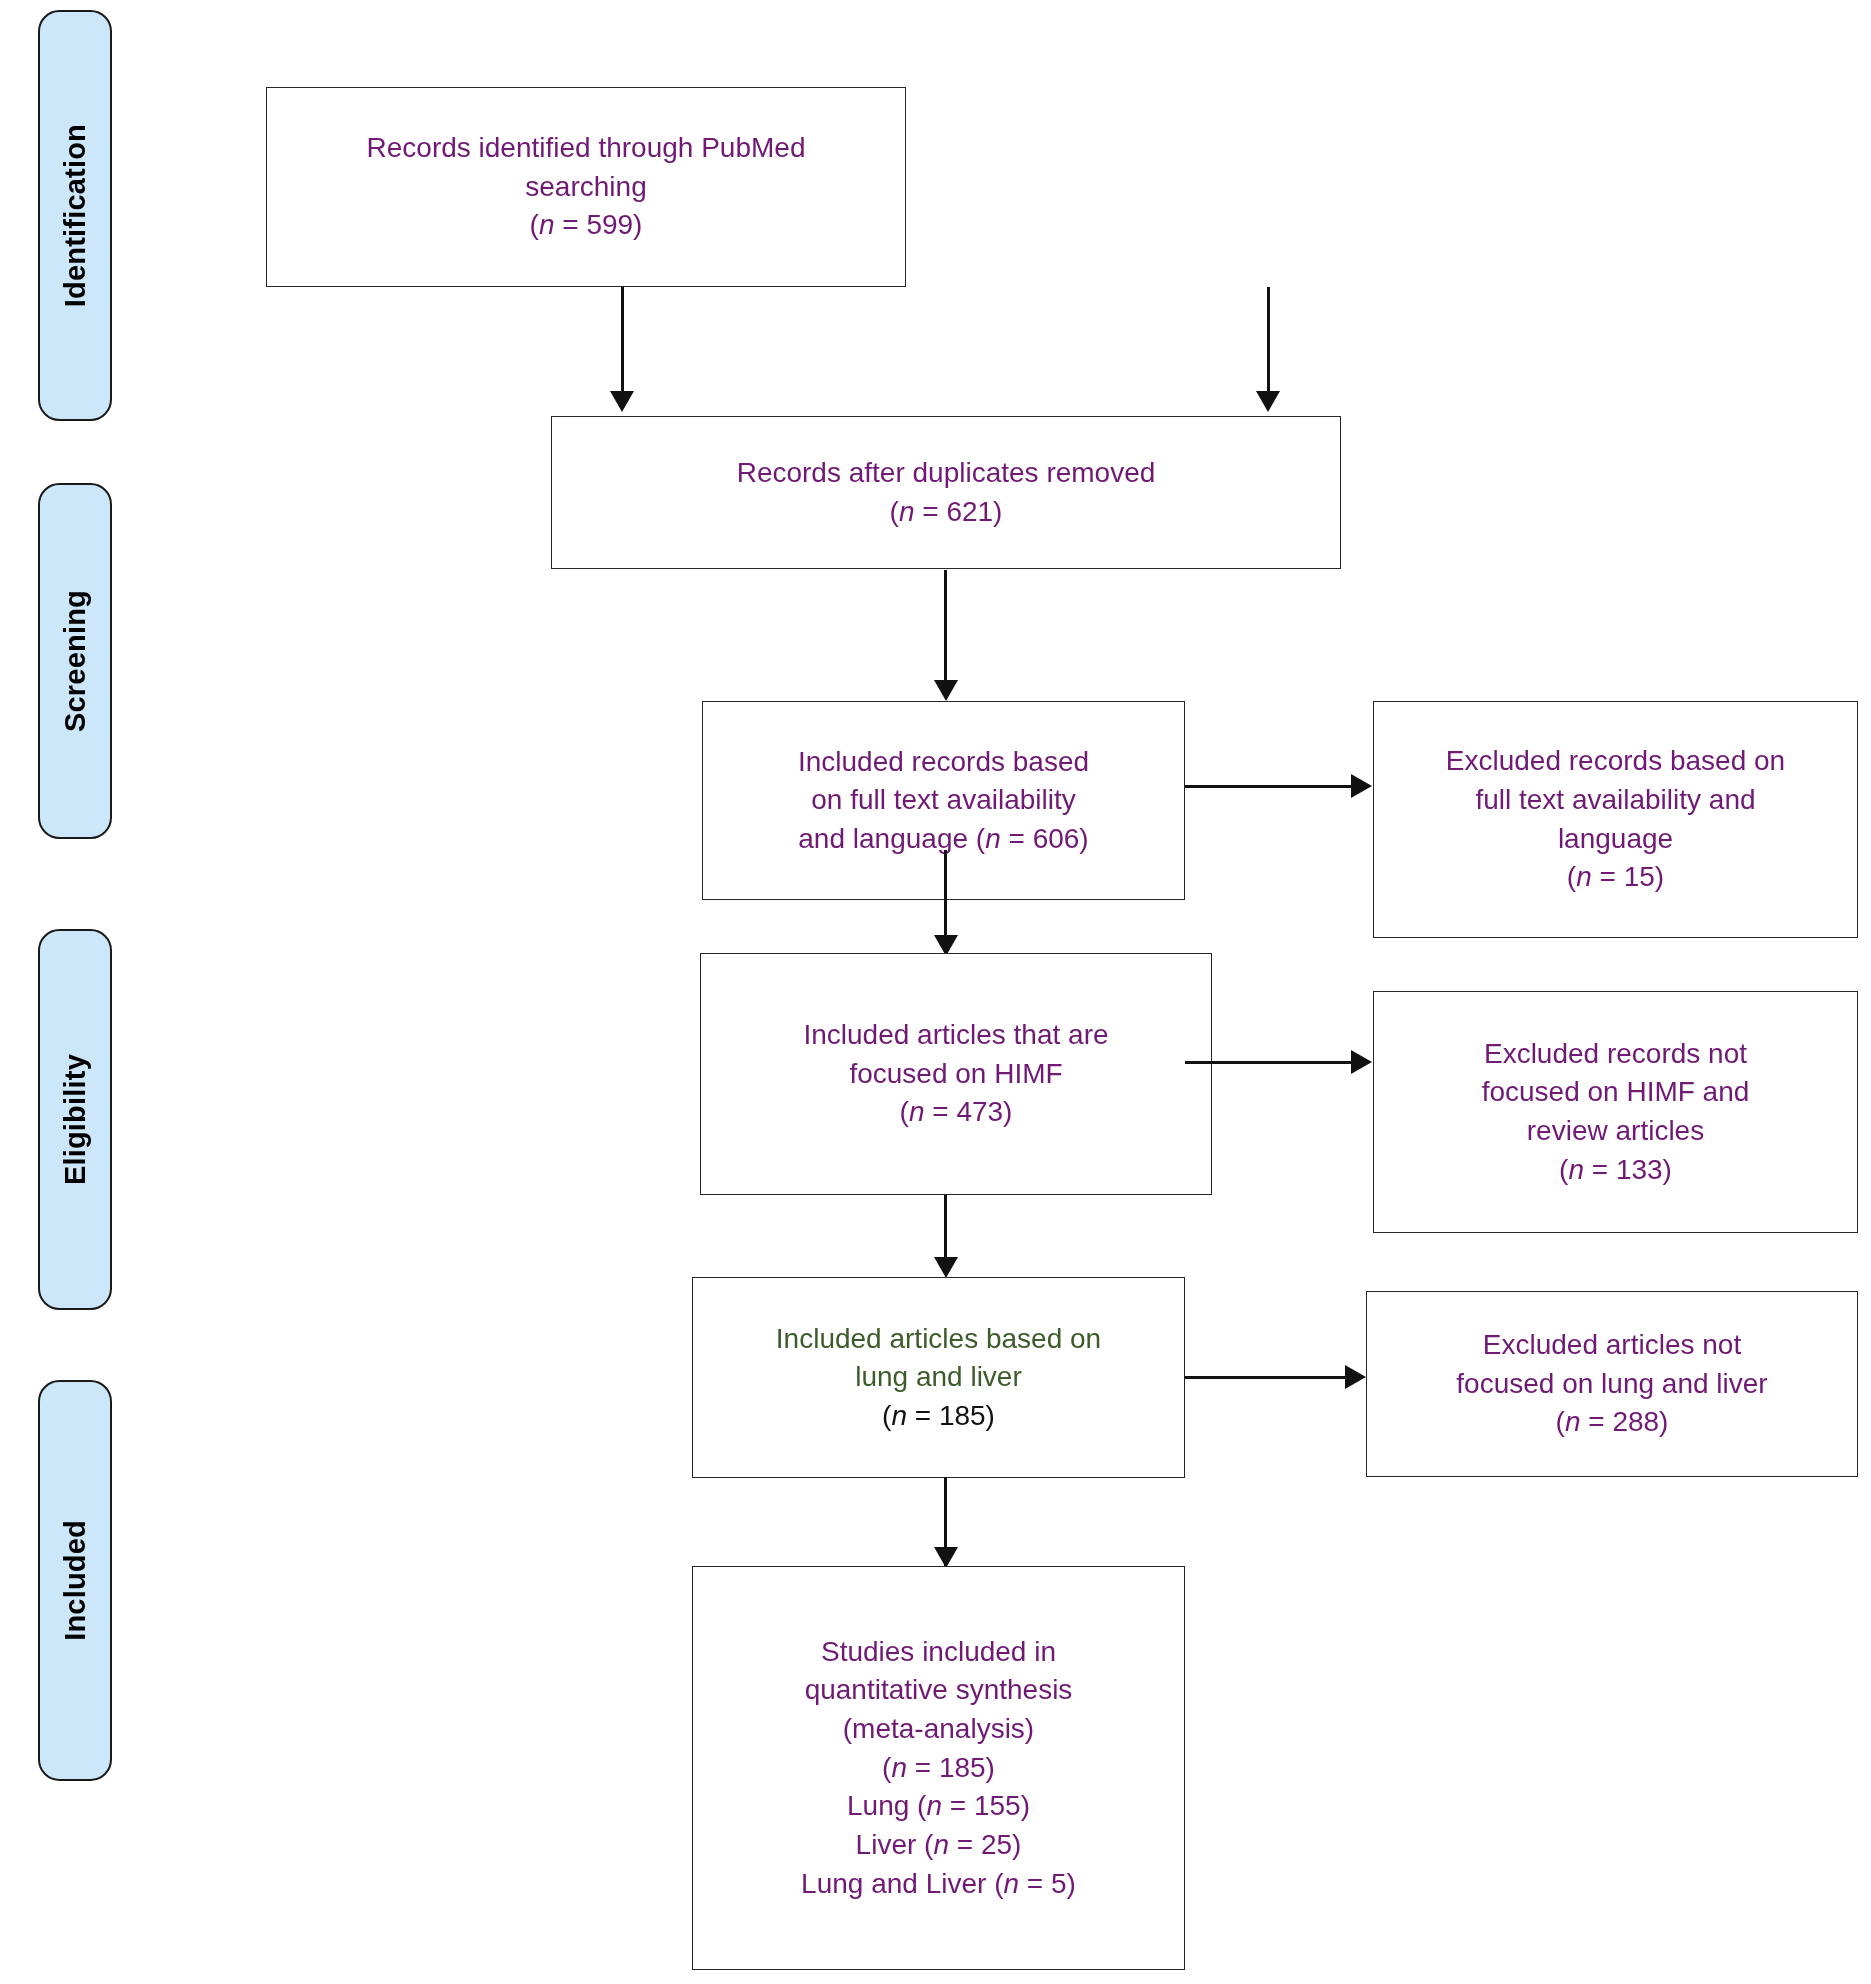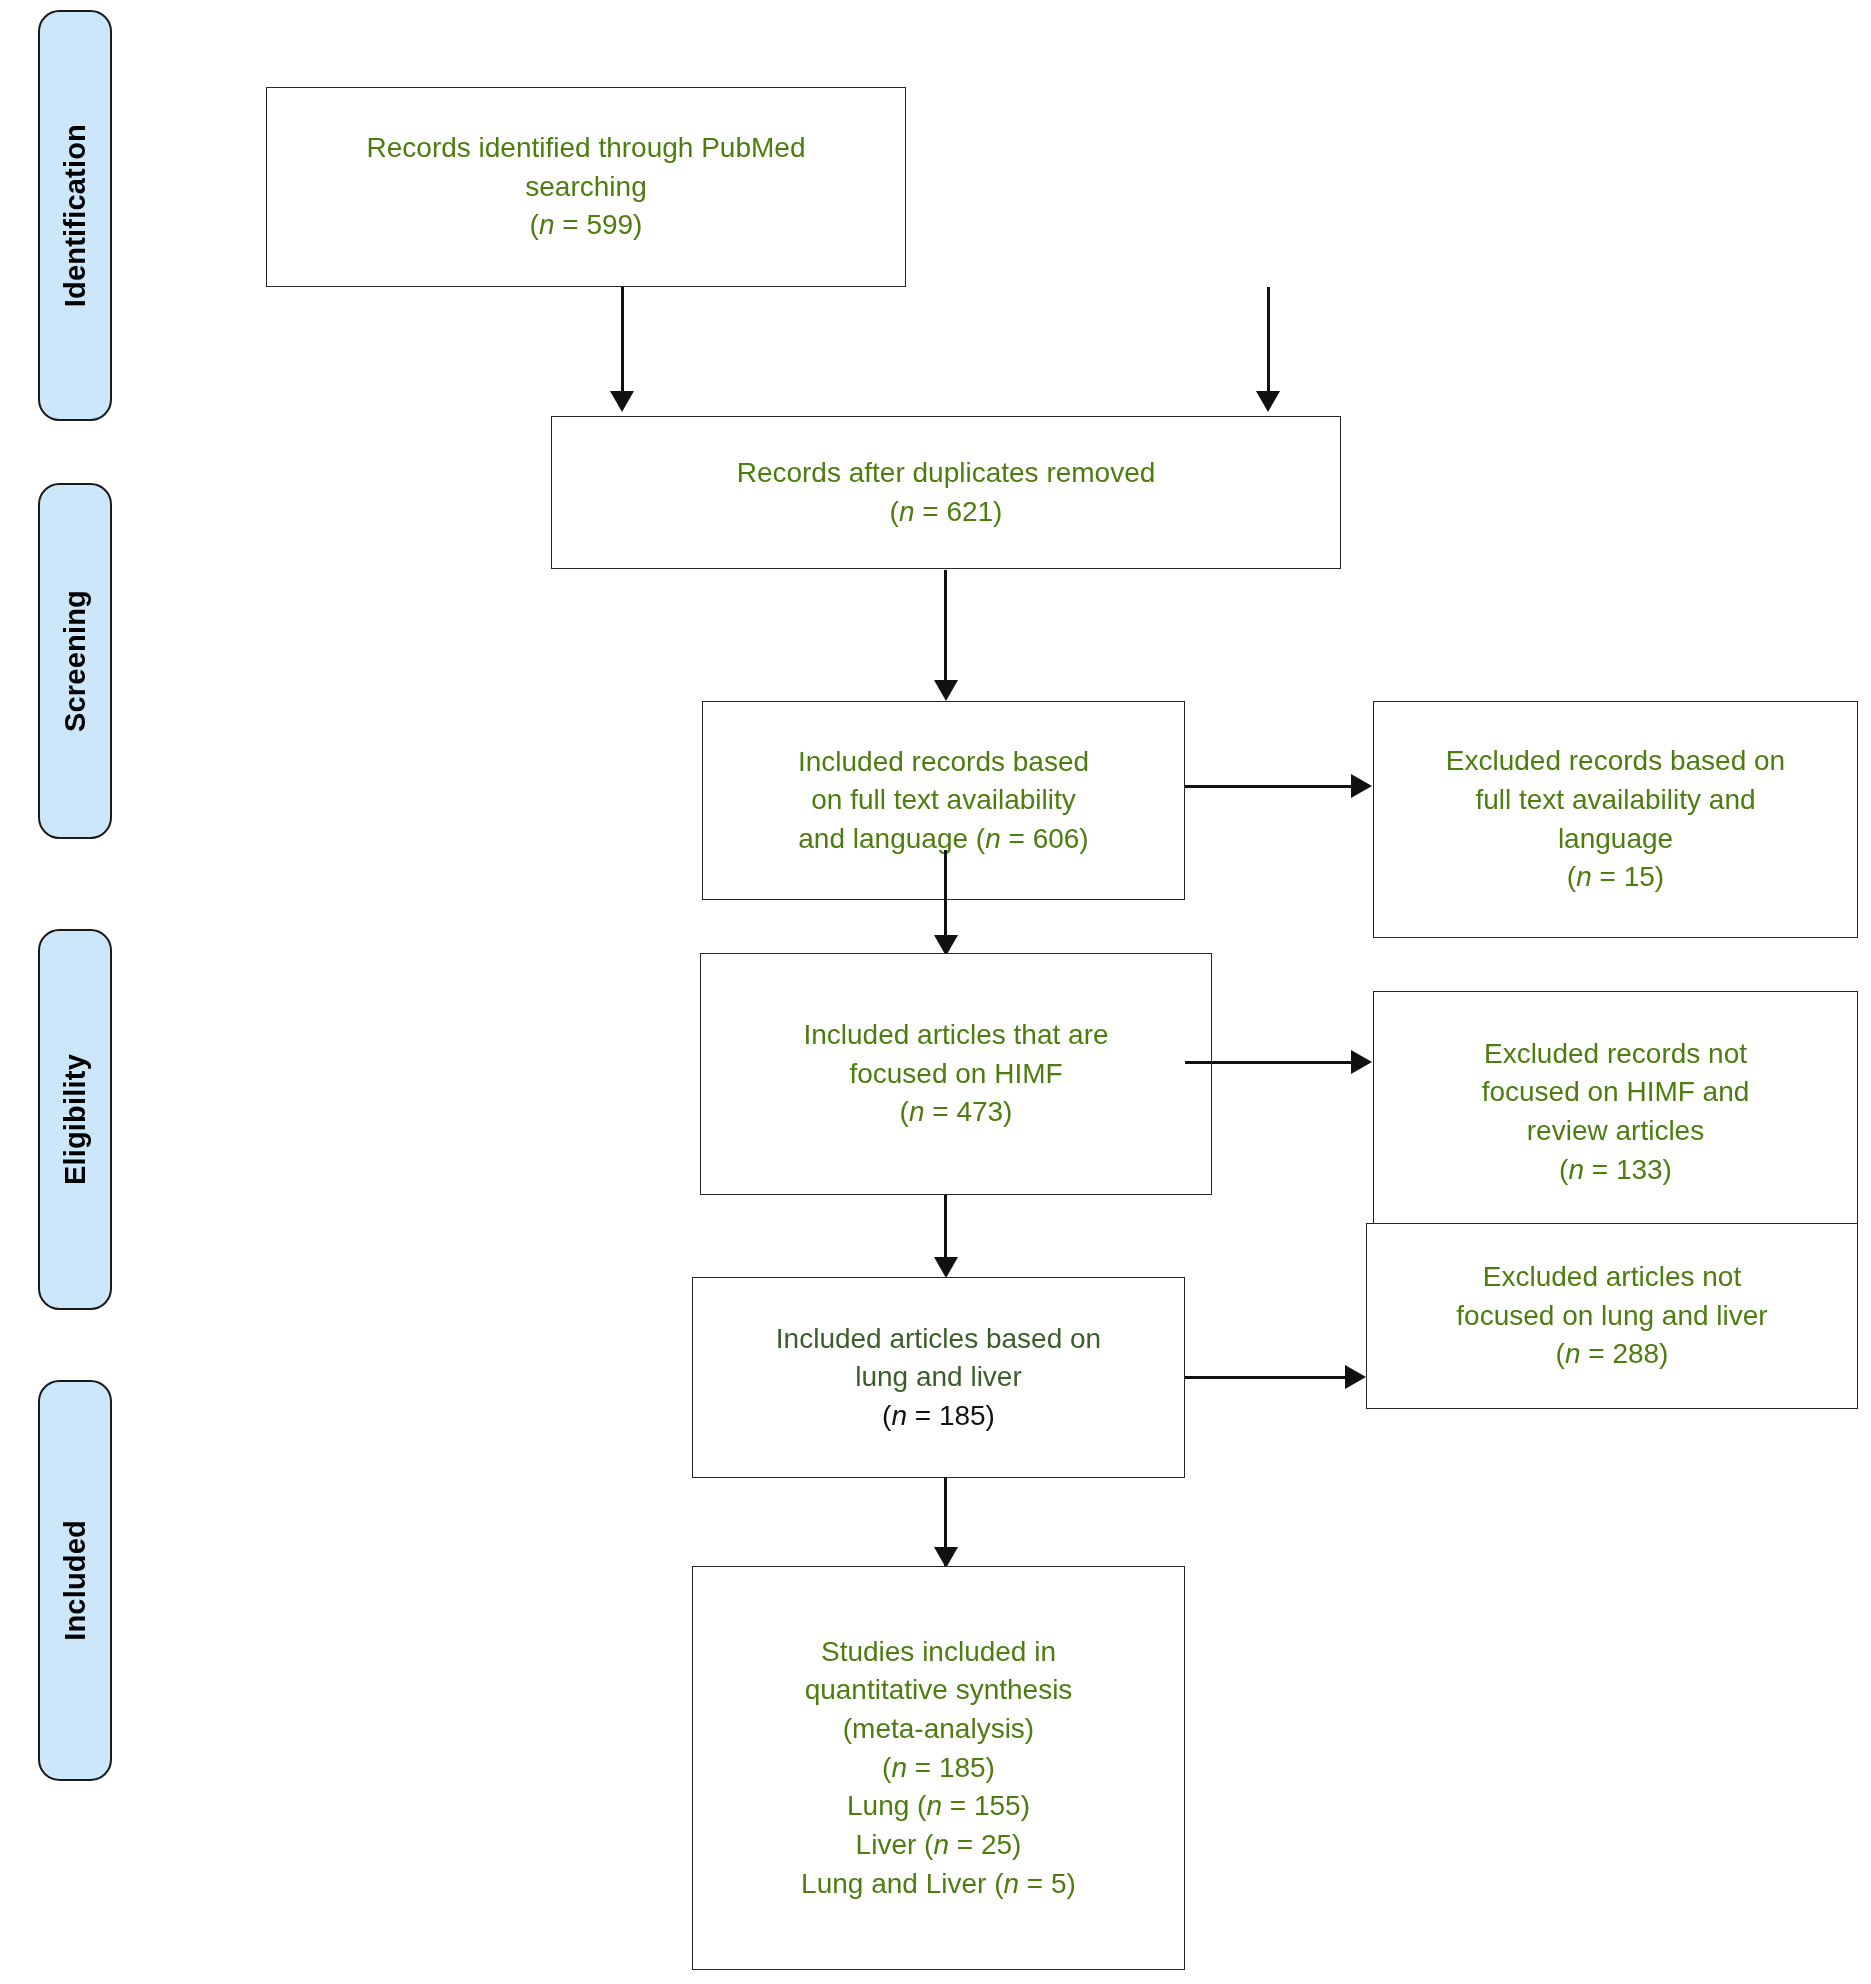--- a/index.html
+++ b/index.html
@@ -45,21 +45,21 @@
     background: #ffffff;
     border: 1.9px solid #262626;
     display: flex;
     align-items: center;
     justify-content: center;
     text-align: center;
   }
   .flowbox .txt {
     font-size: 28px;
     line-height: 1.38;
-    color: #4d7c0f;
+    color: #701a75;
     padding: 0 12px;
   }
   .flowbox.green .txt {
     color: #3c5c2a;
   }
   .flowbox.green .txt .blk {
     color: #111111;
   }
   .ital { font-style: italic; }
 
@@ -184,21 +184,21 @@
   <div class="arrow-down" style="left:934px; top:1257px;"></div>
 
   <div class="flowbox green" style="left:692px; top:1277px; width:493px; height:201px;">
     <div class="txt">
       <span>Included articles based on</span><br>
       <span>lung and liver</span><br>
       <span class="blk">(</span><span class="ital blk">n</span><span class="blk"> = </span><span class="blk">185</span><span class="blk">)</span>
     </div>
   </div>
 
-  <div class="flowbox" style="left:1366px; top:1223px; width:492px; height:186px;">
+  <div class="flowbox" style="left:1366px; top:1291px; width:492px; height:186px;">
     <div class="txt">
       <span>Excluded articles not</span><br>
       <span>focused on lung and liver</span><br>
       <span>(</span><span class="ital">n</span><span> = </span><span>288</span><span>)</span>
     </div>
   </div>
 
   <div class="hline" style="left:1185px; top:1376px; width:162px;"></div>
   <div class="arrow-right" style="left:1345px; top:1365px;"></div>
 

